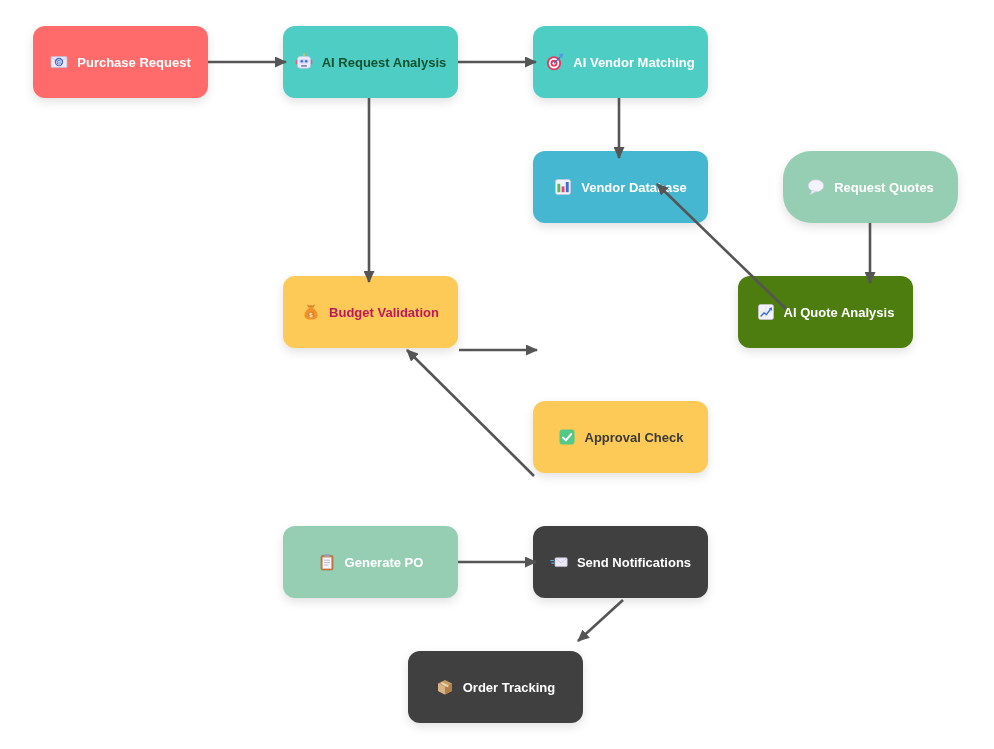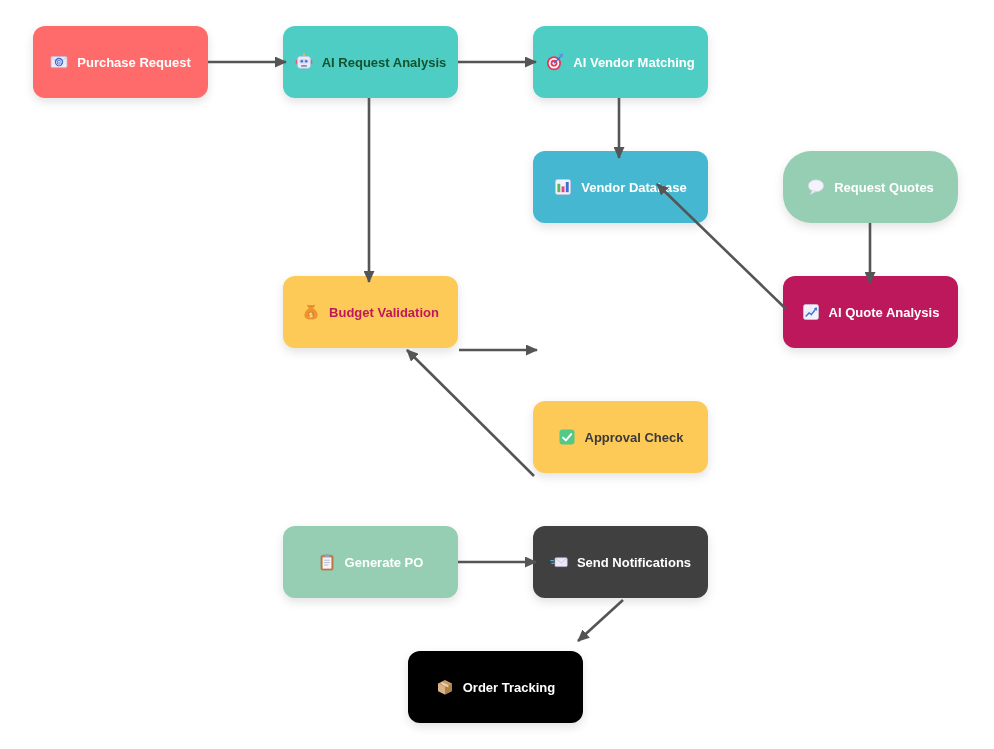--- a/index.html
+++ b/index.html
@@ -117,21 +117,21 @@
       <svg viewBox="0 0 18 18">
         <path d="M6.3 4.6 L4.8 1.6 L7.9 2.8 L9 1.9 L10.1 2.8 L13.2 1.6 L11.7 4.6 Z" fill="#d9822b"></path>
         <path d="M9 4 C4.6 6 2.4 9.5 2.4 12.2 C2.4 15.3 5.3 16.6 9 16.6 C12.7 16.6 15.6 15.3 15.6 12.2 C15.6 9.5 13.4 6 9 4 Z" fill="#f0932b"></path>
         <circle cx="9" cy="11.4" r="3" fill="#d9822b"></circle>
         <text x="9" y="13.6" font-size="6.2" fill="#ffe3b0" text-anchor="middle" font-weight="bold" font-family="DejaVu Sans, sans-serif">$</text>
       </svg>
     </span>
     <span class="label">Budget Validation</span>
   </div>
 
-  <div class="node" style="left: 783px; top: 276px; width: 175px; height: 72px; background: #be185d; color: rgb(255, 255, 255);">
+  <div class="node" style="left: 738px; top: 276px; width: 175px; height: 72px; background: #4d7c0f; color: rgb(255, 255, 255);">
     <span class="icon">
       <svg viewBox="0 0 18 18">
         <rect x="1.5" y="1.5" width="15" height="15" rx="2" fill="#f3f2fa" stroke="#c9c6dd" stroke-width="0.7"></rect>
         <line x1="3" y1="9" x2="15" y2="9" stroke="#dddbea" stroke-width="0.6"></line>
         <line x1="9" y1="3" x2="9" y2="15" stroke="#dddbea" stroke-width="0.6"></line>
         <path d="M3.6 13.4 L7 10 L9.4 11.6 L13.6 6" fill="none" stroke="#3b6fd4" stroke-width="1.4"></path>
         <path d="M14.8 4.2 L15.2 8 L11.9 5.3 Z" fill="#3b6fd4"></path>
       </svg>
     </span>
     <span class="label">AI Quote Analysis</span>
@@ -166,21 +166,21 @@
       <svg viewBox="0 0 18 18">
         <line x1="0.4" y1="7.6" x2="3.8" y2="7.6" stroke="#57b8e8" stroke-width="1.1"></line>
         <line x1="1.4" y1="10.2" x2="4.4" y2="10.2" stroke="#57b8e8" stroke-width="1.1"></line>
         <rect x="5" y="4.8" width="12.2" height="8.8" rx="1.2" fill="#eceaf7" stroke="#b9b9d6" stroke-width="0.7"></rect>
         <path d="M5.5 5.5 L11.1 9.9 L16.7 5.5" fill="none" stroke="#c5c5de" stroke-width="0.8"></path>
       </svg>
     </span>
     <span class="label">Send Notifications</span>
   </div>
 
-  <div class="node" style="left: 408px; top: 651px; width: 175px; height: 72px; background: #000000; color: rgb(255, 255, 255);">
+  <div class="node" style="left: 408px; top: 651px; width: 175px; height: 72px; background: #404040; color: rgb(255, 255, 255);">
     <span class="icon">
       <svg viewBox="0 0 18 18">
         <path d="M2 5.5 L9 2 L16 5.5 L16 13 L9 16.5 L2 13 Z" fill="#c89b66"></path>
         <path d="M9 9 L16 5.5 L16 13 L9 16.5 Z" fill="#b07f4a"></path>
         <path d="M2 5.5 L9 9 L9 16.5 L2 13 Z" fill="#d8b488"></path>
         <path d="M5.4 3.8 L12.4 7.3 L12.4 9.6 L9 8 L5.4 6.1 Z" fill="#e8d2ae"></path>
       </svg>
     </span>
     <span class="label">Order Tracking</span>
   </div>

